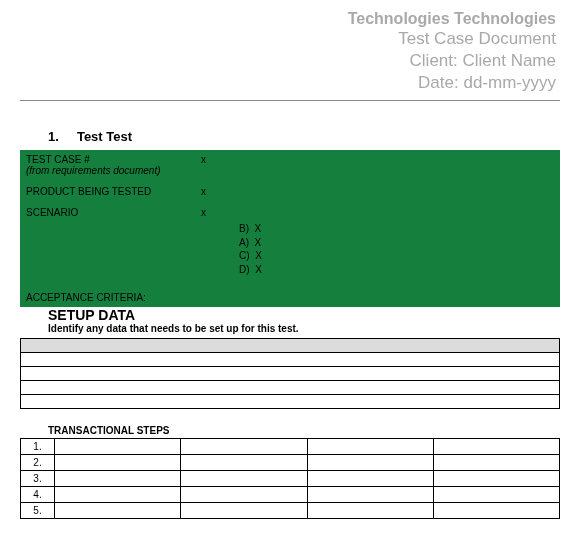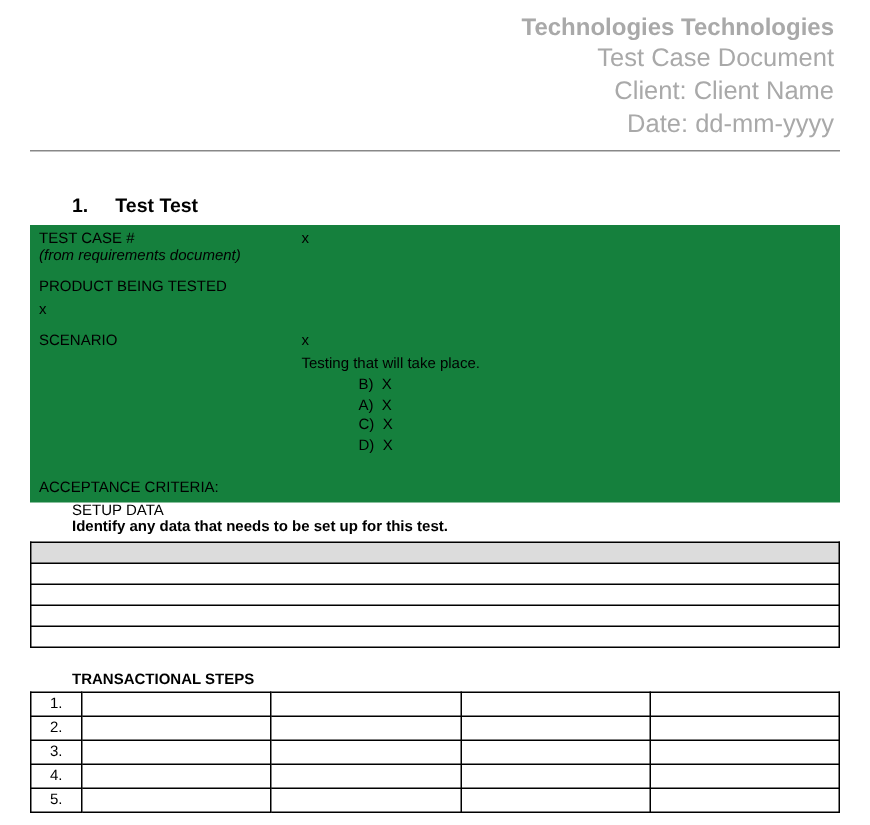--- a/index.html
+++ b/index.html
@@ -59,22 +59,22 @@
     padding: 2px 0 0 2px;
   }
   .optlist {
     margin-left: 215px;
     padding: 2px 0 8px 0;
   }
   .optrow { line-height: 1.35; }
   .accrow { padding: 8px 2px 2px 2px; }
 
   .subheading {
-    font-weight: normal;
-    font-size: 10px;
+    font-weight: bold;
+    font-size: 14px;
     margin: 0 0 0 28px;
   }
   .subdesc {
     font-weight: bold;
     font-size: 10px;
     margin: 0 0 4px 28px;
   }
 
   table.setup {
     width: 100%;
@@ -133,29 +133,28 @@
 </div>
 
 <div class="greybox">
   <div class="greyrow">
     <div class="glabel">
       <span>TEST CASE #</span><br>
       <span class="italic">(from requirements  document)</span>
     </div>
     <div class="gvalue">x</div>
   </div>
-  <div class="greyrow" style="margin-top:6px;flex-direction:column;">
+  <div class="greyrow" style="margin-top:6px;">
     <div class="glabel">PRODUCT BEING TESTED</div>
     <div class="gvalue">x</div>
   </div>
   <div class="greyrow" style="margin-top:6px;">
     <div class="glabel">SCENARIO</div>
     <div class="gvalue">x</div>
   </div>
-  <div class="testing-line">Testing that will take place.</div>
   <div class="optlist">
     <div class="optrow"><span>B)</span>&nbsp;&nbsp;<span>X</span></div>
     <div class="optrow"><span>A)</span>&nbsp;&nbsp;<span>X</span></div>
     <div class="optrow"><span>C)</span>&nbsp;&nbsp;<span>X</span></div>
     <div class="optrow"><span>D)</span>&nbsp;&nbsp;<span>X</span></div>
   </div>
   <div class="accrow">ACCEPTANCE CRITERIA:</div>
 </div>
 
 <div class="subheading">SETUP DATA</div>

